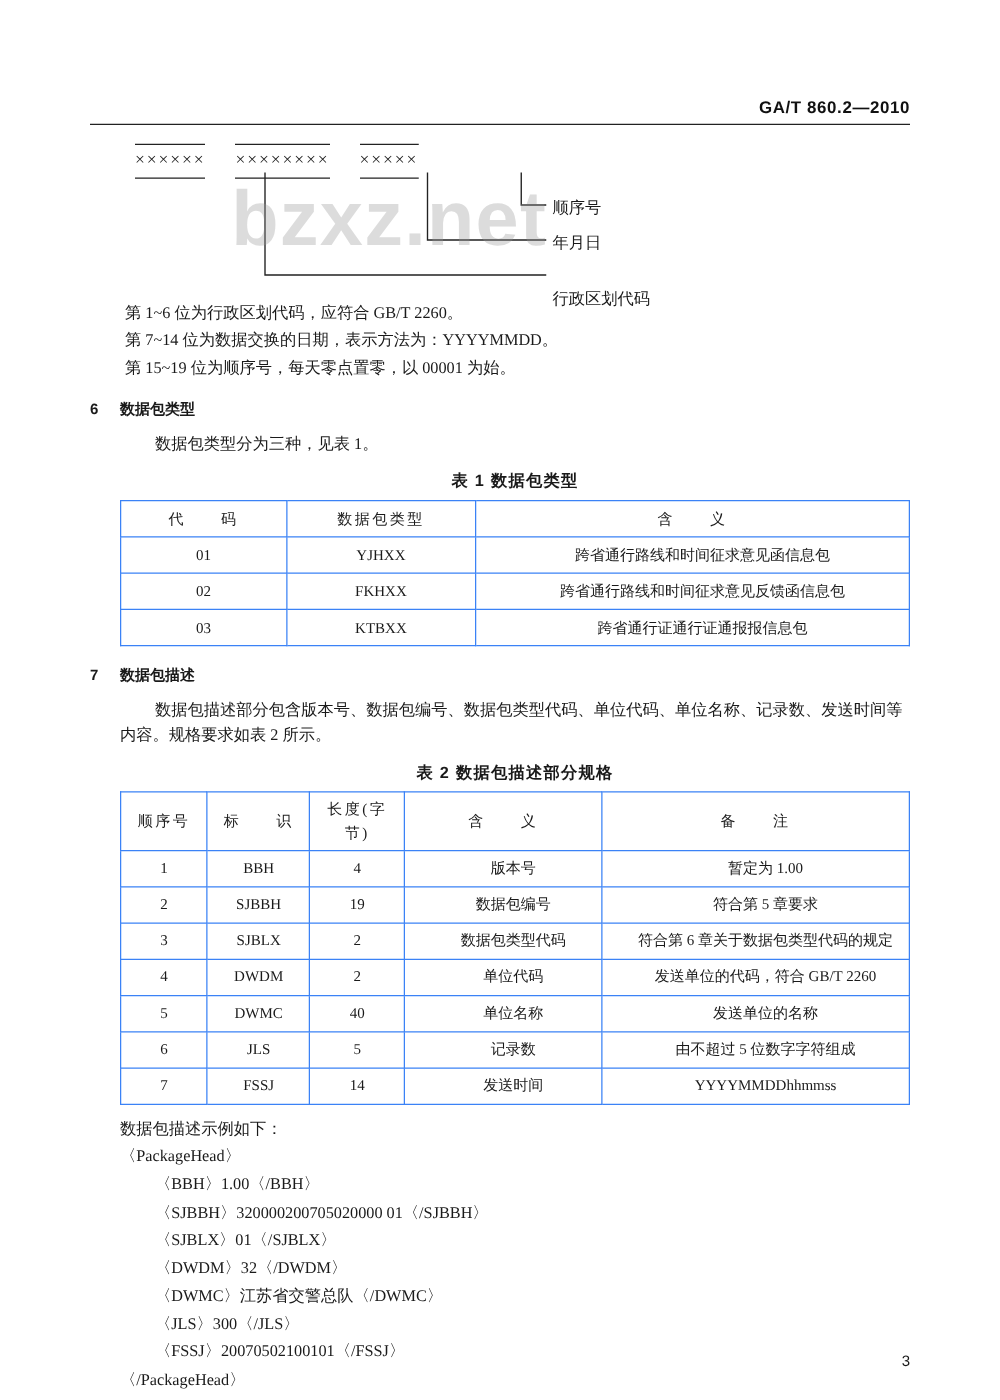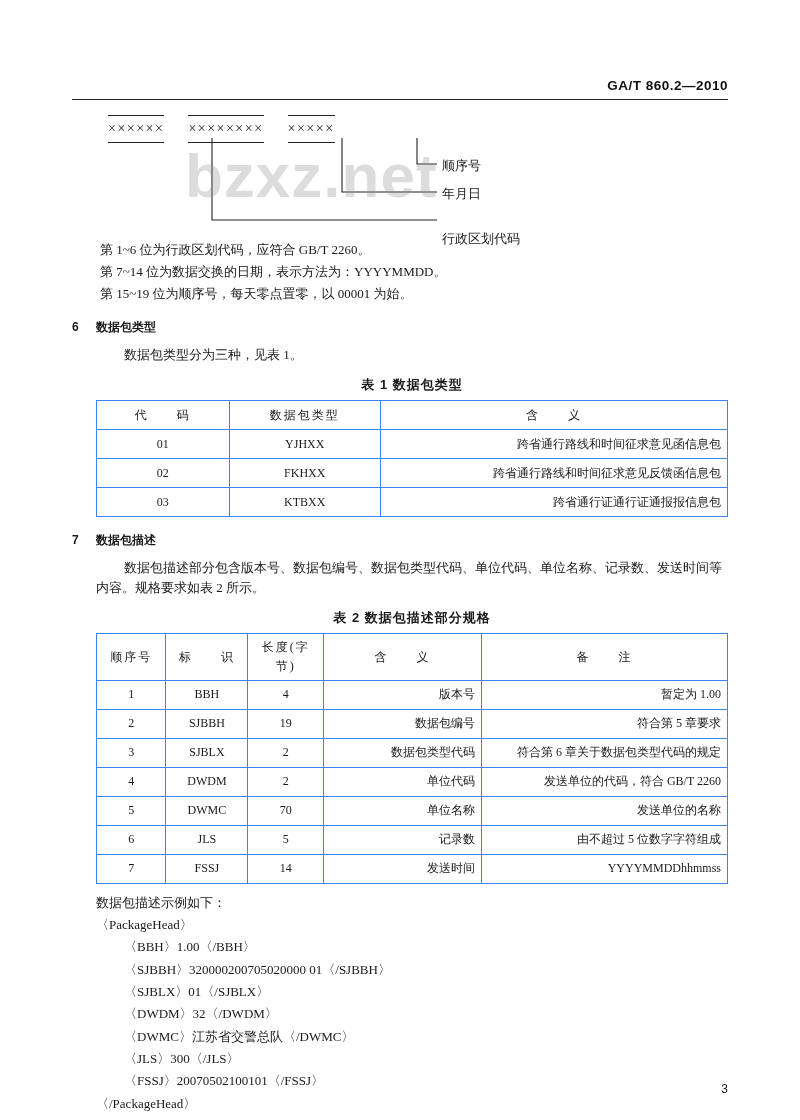--- a/index.html
+++ b/index.html
@@ -125,21 +125,21 @@
     font-size: 12px;
     font-family: "Liberation Serif", serif;
   }
   table.doc th, table.doc td {
     border: 1px solid #3b82f6;
     padding: 4px 6px;
     text-align: center;
     height: 20px;
   }
   table.doc th { font-weight: normal; letter-spacing: 2px; }
-  table.doc td.left { text-align: right; padding-left: 22px; }
+  table.doc td.left { text-align: center; padding-left: 22px; }
   table.t1 col.c1 { width: 21%; }
   table.t1 col.c2 { width: 24%; }
   table.t2 col.c1 { width: 11%; }
   table.t2 col.c2 { width: 13%; }
   table.t2 col.c3 { width: 12%; }
   table.t2 col.c4 { width: 25%; }
 
   .code-block {
     margin-top: 8px;
     font-family: "Liberation Serif", serif;
@@ -295,21 +295,21 @@
           <tr>
             <td>4</td>
             <td>DWDM</td>
             <td>2</td>
             <td class="left">单位代码</td>
             <td class="left">发送单位的代码，符合 GB/T 2260</td>
           </tr>
           <tr>
             <td>5</td>
             <td>DWMC</td>
-            <td>70</td>
+            <td>40</td>
             <td class="left">单位名称</td>
             <td class="left">发送单位的名称</td>
           </tr>
           <tr>
             <td>6</td>
             <td>JLS</td>
             <td>5</td>
             <td class="left">记录数</td>
             <td class="left">由不超过 5 位数字字符组成</td>
           </tr>

